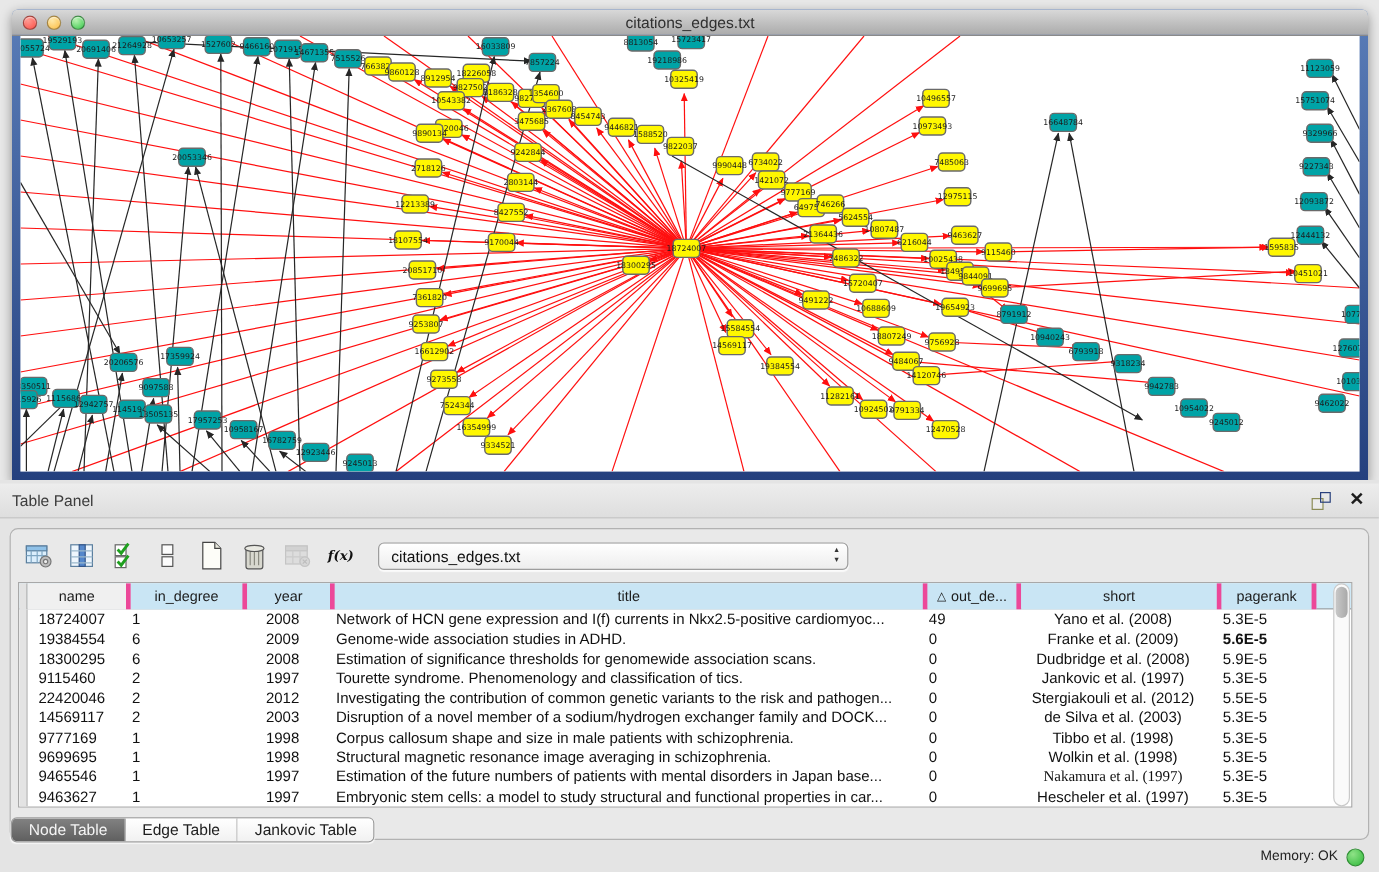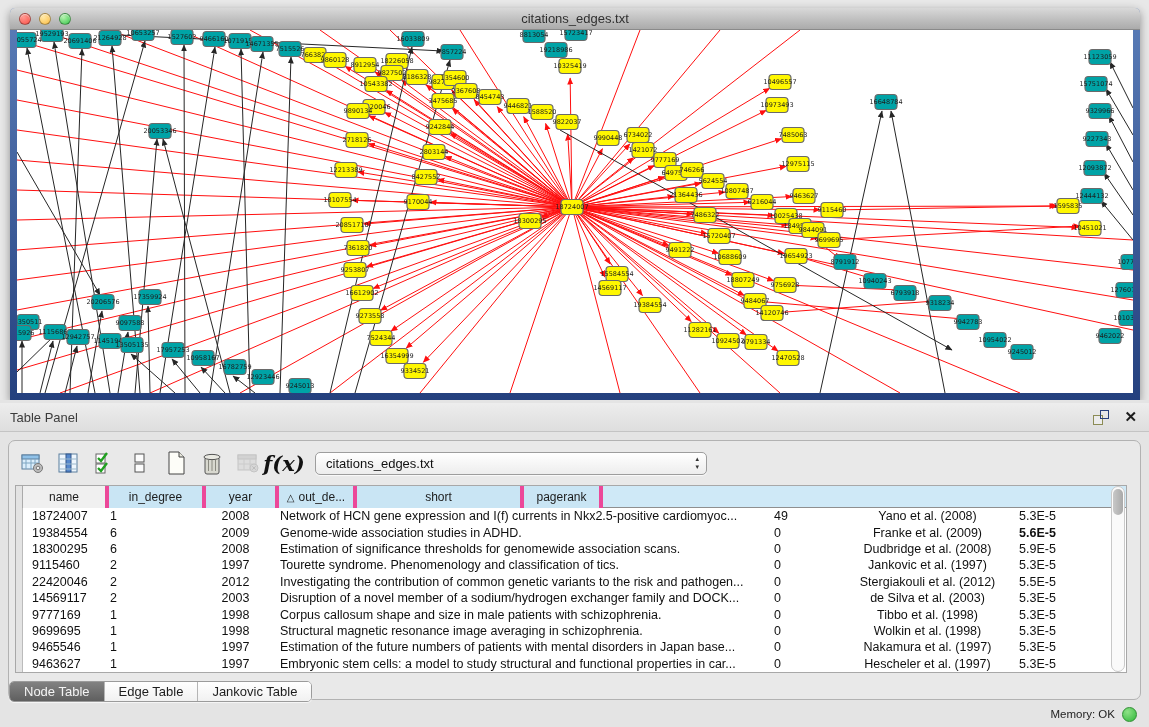--- a/index.html
+++ b/index.html
@@ -46,21 +46,21 @@
   .tp-body { position:absolute; left:8px; top:40px; width:1133px; height:260px;
     background:#e9e9e9; border:1px solid #b2b2b2; border-radius:7px; }
 
   
   .toolbar { position:absolute; left:10px; top:6px; height:32px; display:flex;
     align-items:center; gap:10px; }
   .tb-icon { width:26px; height:26px; display:flex; align-items:center; justify-content:center;
     cursor:pointer; }
   .tb-icon.disabled { opacity:.45; cursor:default; }
   .tb-icon svg { display:block; }
-  .fx-label { font-family:"DejaVu Serif", serif; font-style:italic; font-size:21px;
+  .fx-label { font-family:"DejaVu Serif", serif; font-style:italic; font-size:11px;
     font-weight:bold; color:#111; }
   .combo { position:relative; margin-left:8px; width:392px; height:23px;
     border:1px solid #9d9d9d; border-radius:5px;
     background:linear-gradient(#ffffff,#ededed); box-shadow:0 1px 1px rgba(255,255,255,.8);
     font-size:13px; line-height:21px; padding-left:10px; color:#111; cursor:pointer; }
   .combo .stepper { position:absolute; right:7px; top:2px; font-size:7px; line-height:8px;
     color:#333; text-align:center; }
 
   
   .grid { position:absolute; left:6px; top:44px; width:1112px; height:188px;
@@ -844,20 +844,21 @@
         </span>
       </div>
     </div>
 
     <div class="grid">
       <div class="grid-head" id="grid-head">
           <div class="gh-cell strip" style="width: 7px;"></div>
           <div class="gh-cell plain" style="width: 86px;">name</div>
           <div class="gh-cell" style="width: 97px;">in_degree</div>
           <div class="gh-cell" style="width: 73px;">year</div>
+          <div class="gh-cell" style="width: 494px;">title</div>
           <div class="gh-cell" style="width: 78px;"><span class="sort-glyph">△</span>out_de...</div>
           <div class="gh-cell" style="width: 167px;">short</div>
           <div class="gh-cell" style="width: 79px;">pagerank</div>
         </div>
       <div class="grid-body" id="grid-body">
         <div class="row-strip"></div>
       <div class="tr" style="padding-left: 8px;">
             <div class="td pad" style="width: 78px;">18724007</div>
             <div class="td pad" style="width: 97px;">1</div>
             <div class="td center" style="width: 73px;">2008</div>
@@ -928,21 +929,21 @@
             <div class="td pad" style="width: 78px;">0</div>
             <div class="td center" style="width: 167px;">Wolkin et al. (1998)</div>
             <div class="td pad" style="width: 79px;">5.3E-5</div>
           </div>
           <div class="tr" style="padding-left: 8px;">
             <div class="td pad" style="width: 78px;">9465546</div>
             <div class="td pad" style="width: 97px;">1</div>
             <div class="td center" style="width: 73px;">1997</div>
             <div class="td pad" style="width: 494px;">Estimation of the future numbers of patients with mental disorders in Japan base...</div>
             <div class="td pad" style="width: 78px;">0</div>
-            <div class="td center" style="width: 167px;">Nakamura et al. (1997)</div>
+            <div class="td center" style="width: 167px; font-family: Liberation Serif, serif;">Nakamura et al. (1997)</div>
             <div class="td pad" style="width: 79px;">5.3E-5</div>
           </div>
           <div class="tr" style="padding-left: 8px;">
             <div class="td pad" style="width: 78px;">9463627</div>
             <div class="td pad" style="width: 97px;">1</div>
             <div class="td center" style="width: 73px;">1997</div>
             <div class="td pad" style="width: 494px;">Embryonic stem cells: a model to study structural and functional properties in car...</div>
             <div class="td pad" style="width: 78px;">0</div>
             <div class="td center" style="width: 167px;">Hescheler et al. (1997)</div>
             <div class="td pad" style="width: 79px;">5.3E-5</div>

